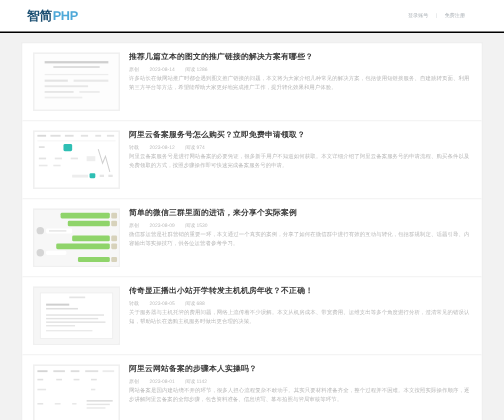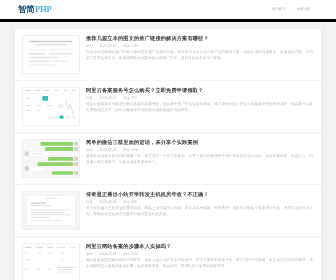--- a/index.html
+++ b/index.html
@@ -12,21 +12,21 @@
     overflow: hidden;
     background: #f2f2f2;
     font-family: "Liberation Sans", "DejaVu Sans", sans-serif;
     -webkit-font-smoothing: antialiased;
   }
 
   
   .site-header {
     height: 22px;
     background: #ffffff;
-    border-bottom: 3px solid #000000;
+    border-bottom: 1px solid #000000;
     display: flex;
     align-items: center;
     justify-content: space-between;
     padding: 0 26px 0 18px;
     box-sizing: border-box;
   }
   .logo {
     display: flex;
     align-items: baseline;
     letter-spacing: -0.2px;
@@ -37,21 +37,20 @@
     font-weight: bold;
     color: #1b4f72;
     line-height: 1;
   }
   .logo-en {
     font-size: 8.5px;
     font-weight: bold;
     color: #4ea8d8;
     line-height: 1;
     margin-left: 0.5px;
-    font-family: Liberation Serif, serif;
   }
   .header-right {
     display: flex;
     align-items: center;
     gap: 5px;
     white-space: nowrap;
   }
   .header-right .hr-item {
     font-size: 3.4px;
     color: #aeb4b9;

